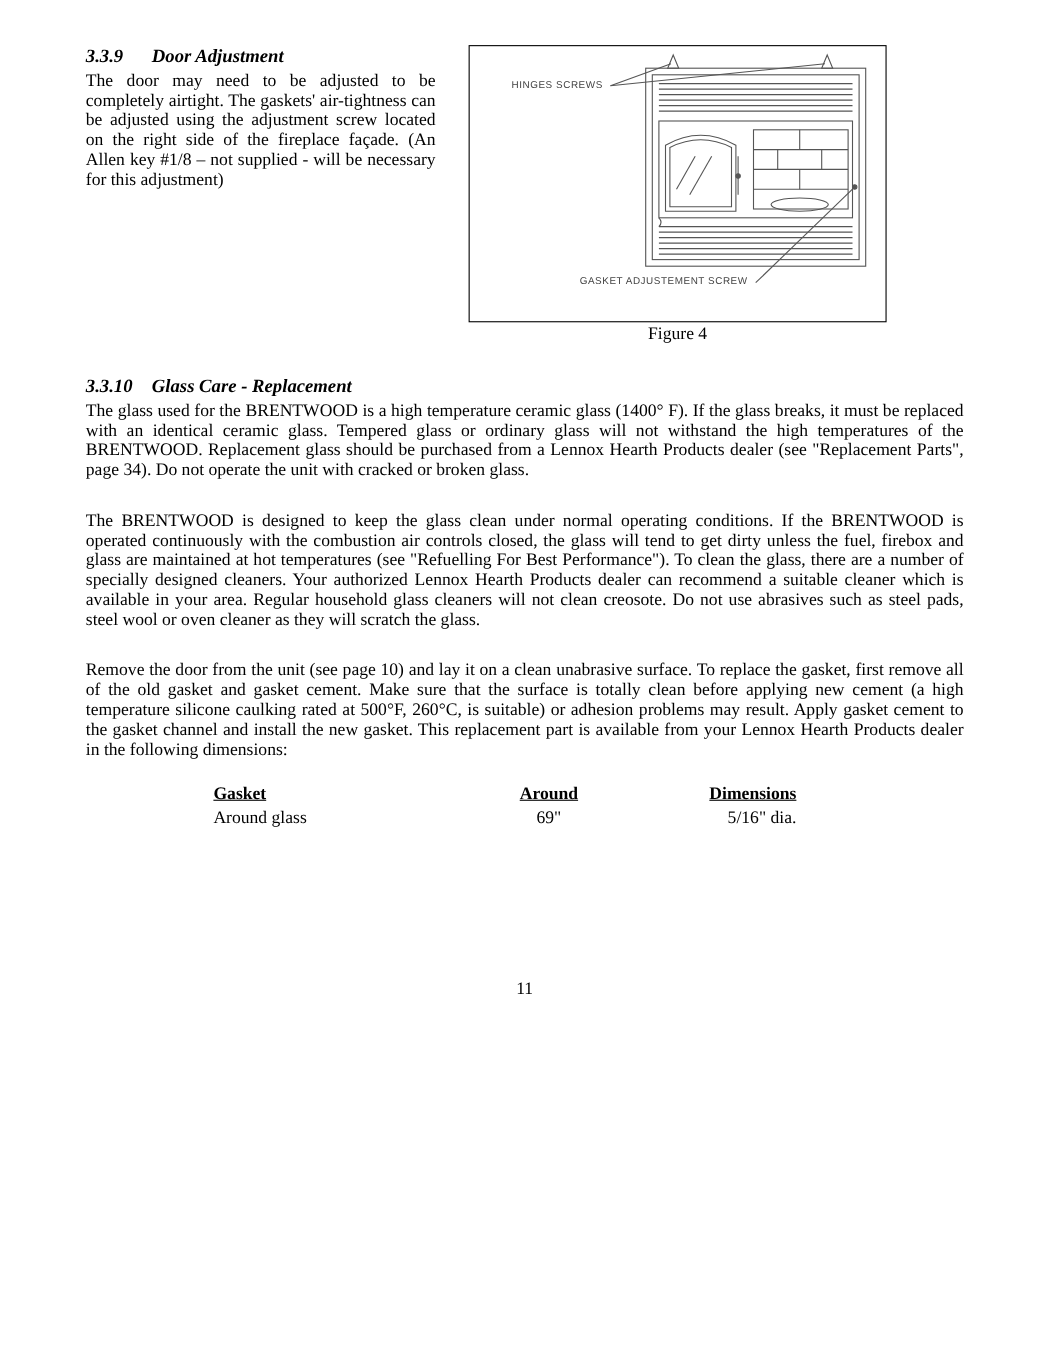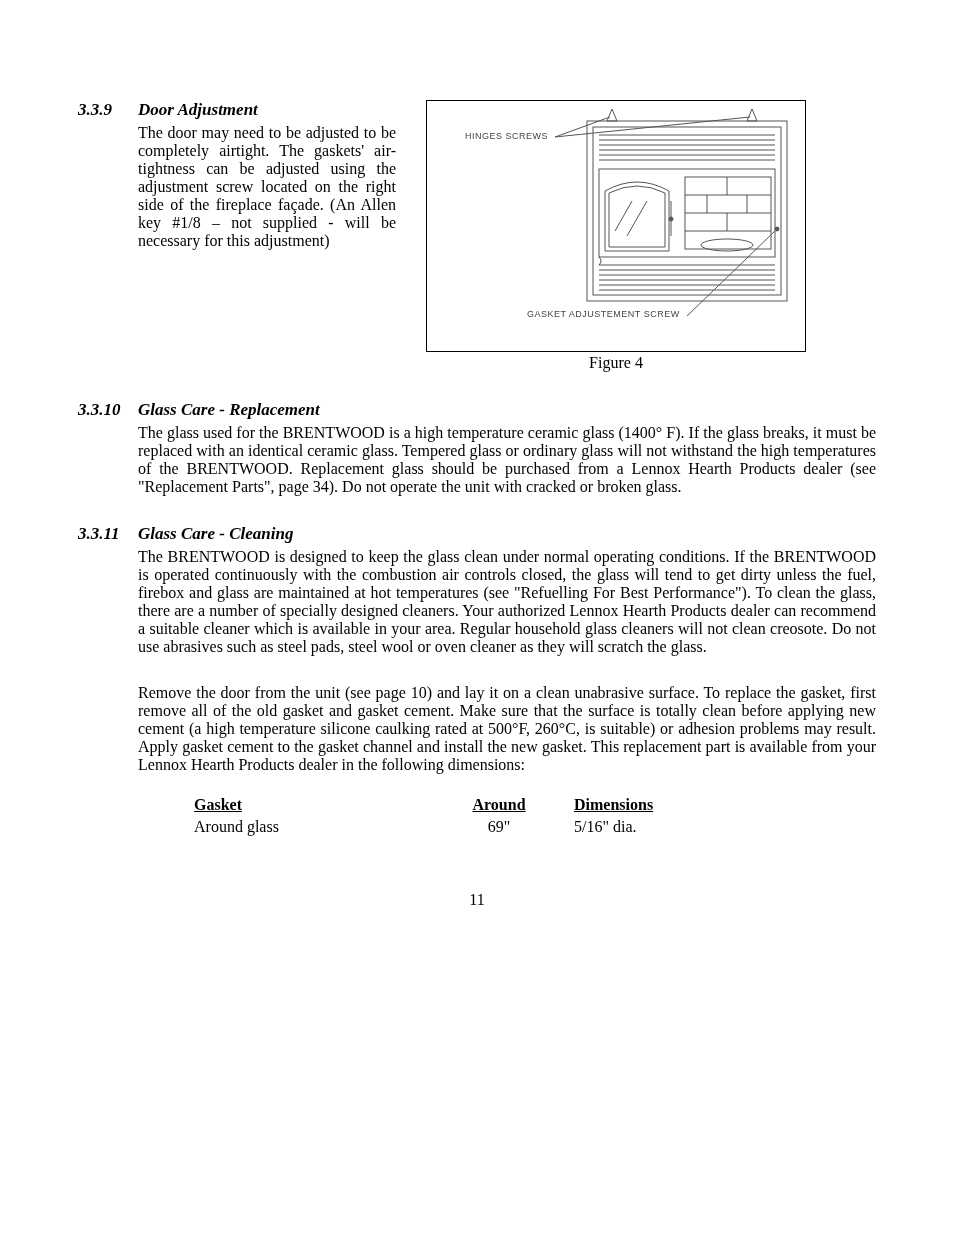--- a/index.html
+++ b/index.html
@@ -8,40 +8,39 @@
     color: #000;
     background: #fff;
     margin: 0;
     padding: 0;
   }
   .page {
     width: 954px;
     height: 967px;
     position: relative;
     box-sizing: border-box;
-    padding: 100px 78px 0 78px;
+    padding: 41px 78px 0 78px;
   }
   .section-row {
     display: flex;
     align-items: flex-start;
   }
   .sec-num {
     font-style: italic;
     font-weight: bold;
     font-size: 17px;
     width: 60px;
     flex: 0 0 60px;
   }
   .sec-title {
     font-style: italic;
     font-weight: bold;
     font-size: 17px;
   }
   .body-indent {
-    margin-left: 60px;
   }
   .justify {
     text-align: justify;
   }
   .top-flex {
     display: flex;
     align-items: flex-start;
     gap: 30px;
   }
   .top-left {
@@ -73,21 +72,21 @@
   .gasket-table th {
     font-weight: bold;
     text-decoration: underline;
     padding: 2px 0;
   }
   .gasket-table td {
     padding: 2px 0;
   }
   .col-g { width: 230px; text-align: left; }
   .col-l { width: 150px; text-align: center; }
-  .col-d { width: 150px; text-align: left; }
+  .col-d { width: 150px; text-align: right; }
   .page-num {
     position: absolute;
     bottom: 58px;
     left: 0;
     width: 100%;
     text-align: center;
   }
   .section-block { margin-top: 28px; }
 
   
@@ -183,24 +182,20 @@
 
   <div class="section-block">
     <div class="section-row">
       <div class="sec-num">3.3.10</div>
       <div class="sec-title">Glass Care - Replacement</div>
     </div>
     <div class="body-indent justify" style="margin-top:4px;">The glass used for the BRENTWOOD is a high temperature ceramic glass (1400° F).  If the glass breaks, it must be replaced with an identical ceramic glass.  Tempered glass or ordinary glass will not withstand the high temperatures of the BRENTWOOD.  Replacement glass should be purchased from a Lennox Hearth Products dealer (see "Replacement Parts", page 34).  Do not operate the unit with cracked or broken glass.</div>
   </div>
 
   <div class="section-block">
-    <div class="section-row">
-      <div class="sec-num">3.3.11</div>
-      <div class="sec-title">Glass Care - Cleaning</div>
-    </div>
     <div class="body-indent justify" style="margin-top:4px;">The BRENTWOOD is designed to keep the glass clean under normal operating conditions. If the BRENTWOOD is operated continuously with the combustion air controls closed, the glass will tend to get dirty unless the fuel, firebox and glass are maintained at hot temperatures (see "Refuelling For Best Performance").  To clean the glass, there are a number of specially designed cleaners.  Your authorized Lennox Hearth Products dealer can recommend a suitable cleaner which is available in your area.  Regular household glass cleaners will not clean creosote.  Do not use abrasives such as steel pads, steel wool or oven cleaner as they will scratch the glass.</div>
   </div>
 
   <div class="section-block">
     <div class="body-indent justify" style="margin-top:4px;">Remove the door from the unit (see page 10) and lay it on a clean unabrasive surface. To replace the gasket, first remove all of the old gasket and gasket cement.  Make sure that the surface is totally clean before applying new cement (a high temperature silicone caulking rated at 500°F, 260°C, is suitable) or adhesion problems may result.  Apply gasket cement to the gasket channel and install the new gasket.  This replacement part is available from your Lennox Hearth Products dealer in the following dimensions:</div>
 
     <div class="gasket-table">
       <table>
         <tbody>
             <tr>

